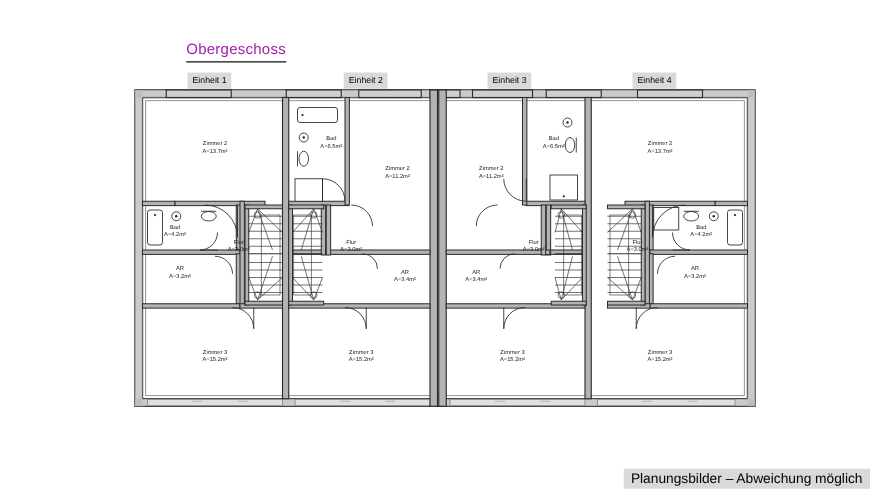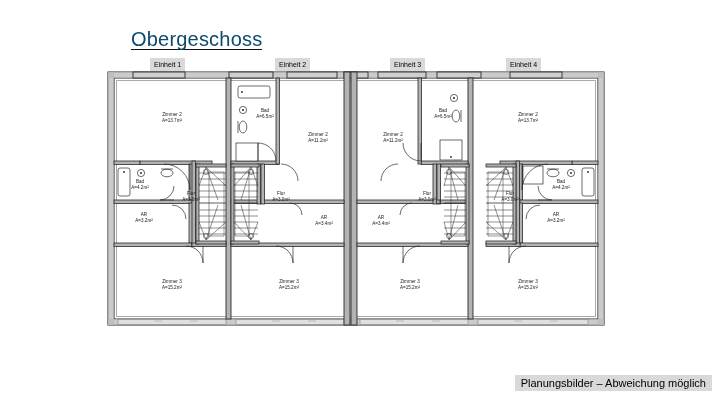--- a/index.html
+++ b/index.html
@@ -1,31 +1,31 @@
 <!DOCTYPE html>
 <html><head>
 <meta charset="utf-8">
 <style>
   html,body{margin:0;padding:0;background:#ffffff;}
   body{width:712px;height:400px;position:relative;overflow:hidden;
        font-family:"Liberation Sans","DejaVu Sans",sans-serif;color:#111;}
 
   
-  #title{position:absolute;left:131px;top:30px;font-size:20px;letter-spacing:.2px;
-         color:#0c4a6e;border-bottom:1.4px solid #111;padding-bottom:1px;line-height:18px;}
+  #title{position:absolute;left:149px;top:30px;font-size:12px;letter-spacing:.2px;
+         color:#a21caf;border-bottom:1.4px solid #111;padding-bottom:1px;line-height:18px;}
 
   
   .unit-tag{position:absolute;top:58px;height:11px;line-height:11px;
             background:#d9d9d9;color:#000;font-size:7px;padding:1px 4px;white-space:nowrap;}
 
   
   #plan{position:absolute;left:0;top:0;width:712px;height:400px;}
 
   
-  #footer{position:absolute;right:0;bottom:9px;background:#d9d9d9;color:#000;
+  #footer{position:absolute;right:16px;bottom:9px;background:#d9d9d9;color:#000;
           font-size:11px;padding:2px 6px;white-space:nowrap;}
 
   
   svg text{font-family:"Liberation Sans","DejaVu Sans",sans-serif;fill:#1a1a1a;}
 </style>
 </head>
 <body>
 
 <div id="title">Obergeschoss</div>
 

